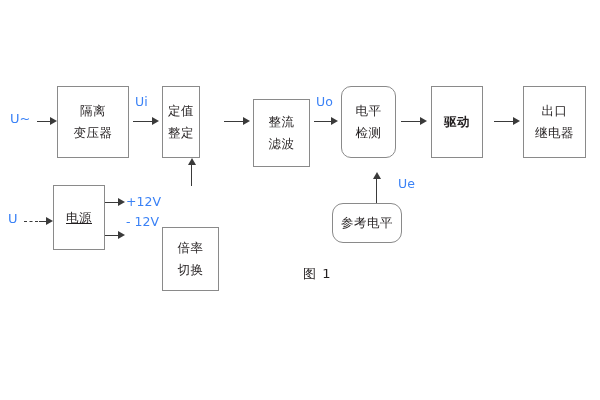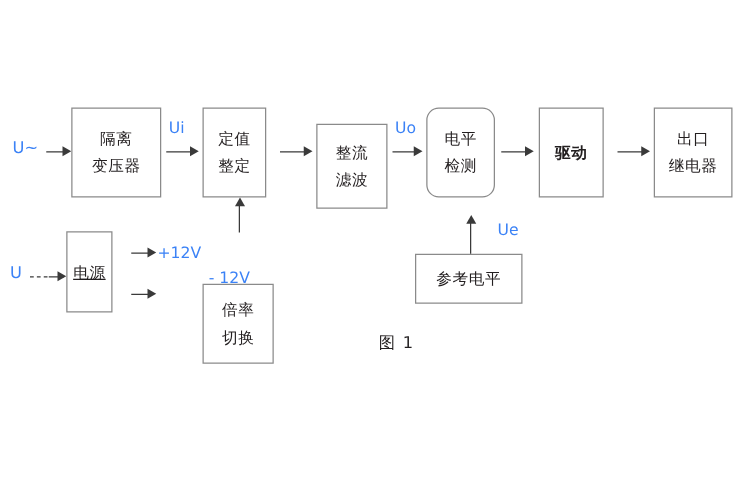--- a/index.html
+++ b/index.html
@@ -97,21 +97,21 @@
 
   <div class="blk" style="left:57px; top:86px; width:72px; height:72px;">
     <span class="ln">隔离</span>
     <span class="ln">变压器</span>
   </div>
 
   <div class="lbl" style="left:135px; top:96px;">Ui</div>
   <div class="hline" style="left:133px; top:121px; width:22px;"></div>
   <div class="ahead-r" style="left:152px; top:117px;"></div>
 
-  <div class="blk" style="left:162px; top:86px; width:51px; height:72px;">
+  <div class="blk" style="left:162px; top:86px; width:38px; height:72px;">
     <span class="ln">定值</span>
     <span class="ln">整定</span>
   </div>
 
   <div class="hline" style="left:224px; top:121px; width:22px;"></div>
   <div class="ahead-r" style="left:243px; top:117px;"></div>
 
   <div class="blk" style="left:253px; top:99px; width:57px; height:68px;">
     <span class="ln">整流</span>
     <span class="ln">滤波</span>
@@ -139,41 +139,41 @@
   <div class="blk" style="left:523px; top:86px; width:63px; height:72px;">
     <span class="ln">出口</span>
     <span class="ln">继电器</span>
   </div>
 
   <div class="lbl big" style="left:8px; top:212px;">U</div>
   <div class="hline dashed" style="left:24px; top:221px; width:14px;"></div>
   <div class="hline" style="left:39px; top:221px; width:12px;"></div>
   <div class="ahead-r" style="left:46px; top:217px;"></div>
 
-  <div class="blk" style="left:53px; top:185px; width:37px; height:65px;text-decoration:underline;">
+  <div class="blk" style="left:53px; top:185px; width:52px; height:65px;text-decoration:underline;">
     <span class="ln">电源</span>
   </div>
 
   <div class="hline" style="left:105px; top:202px; width:17px;"></div>
   <div class="ahead-r" style="left:118px; top:198px;"></div>
   <div class="lbl" style="left:126px; top:196px;">+12V</div>
 
   <div class="hline" style="left:105px; top:235px; width:17px;"></div>
   <div class="ahead-r" style="left:118px; top:231px;"></div>
-  <div class="lbl" style="left:126px; top:216px;margin-left:41px;">- 12V</div>
+  <div class="lbl" style="left:126px; top:216px;">- 12V</div>
 
   <div class="blk" style="left:162px; top:186px; width:57px; height:64px;margin-top:41px;">
     <span class="ln">倍率</span>
     <span class="ln">切换</span>
   </div>
 
   <div class="vline" style="left:191px; top:164px; height:22px;"></div>
   <div class="ahead-u" style="left:188px; top:158px;"></div>
 
-  <div class="blk" style="left:332px; top:203px; width:86px; height:40px;">
+  <div class="blk" style="left:332px; top:203px; width:70px; height:40px;border-radius:11px;">
     <span class="ln">参考电平</span>
   </div>
 
   <div class="vline" style="left:376px; top:178px; height:25px;"></div>
   <div class="ahead-u" style="left:373px; top:172px;"></div>
   <div class="lbl" style="left:398px; top:178px;">Ue</div>
 
   <div class="caption" style="left:303px; top:265px;">图 1</div>
 
 </div>

